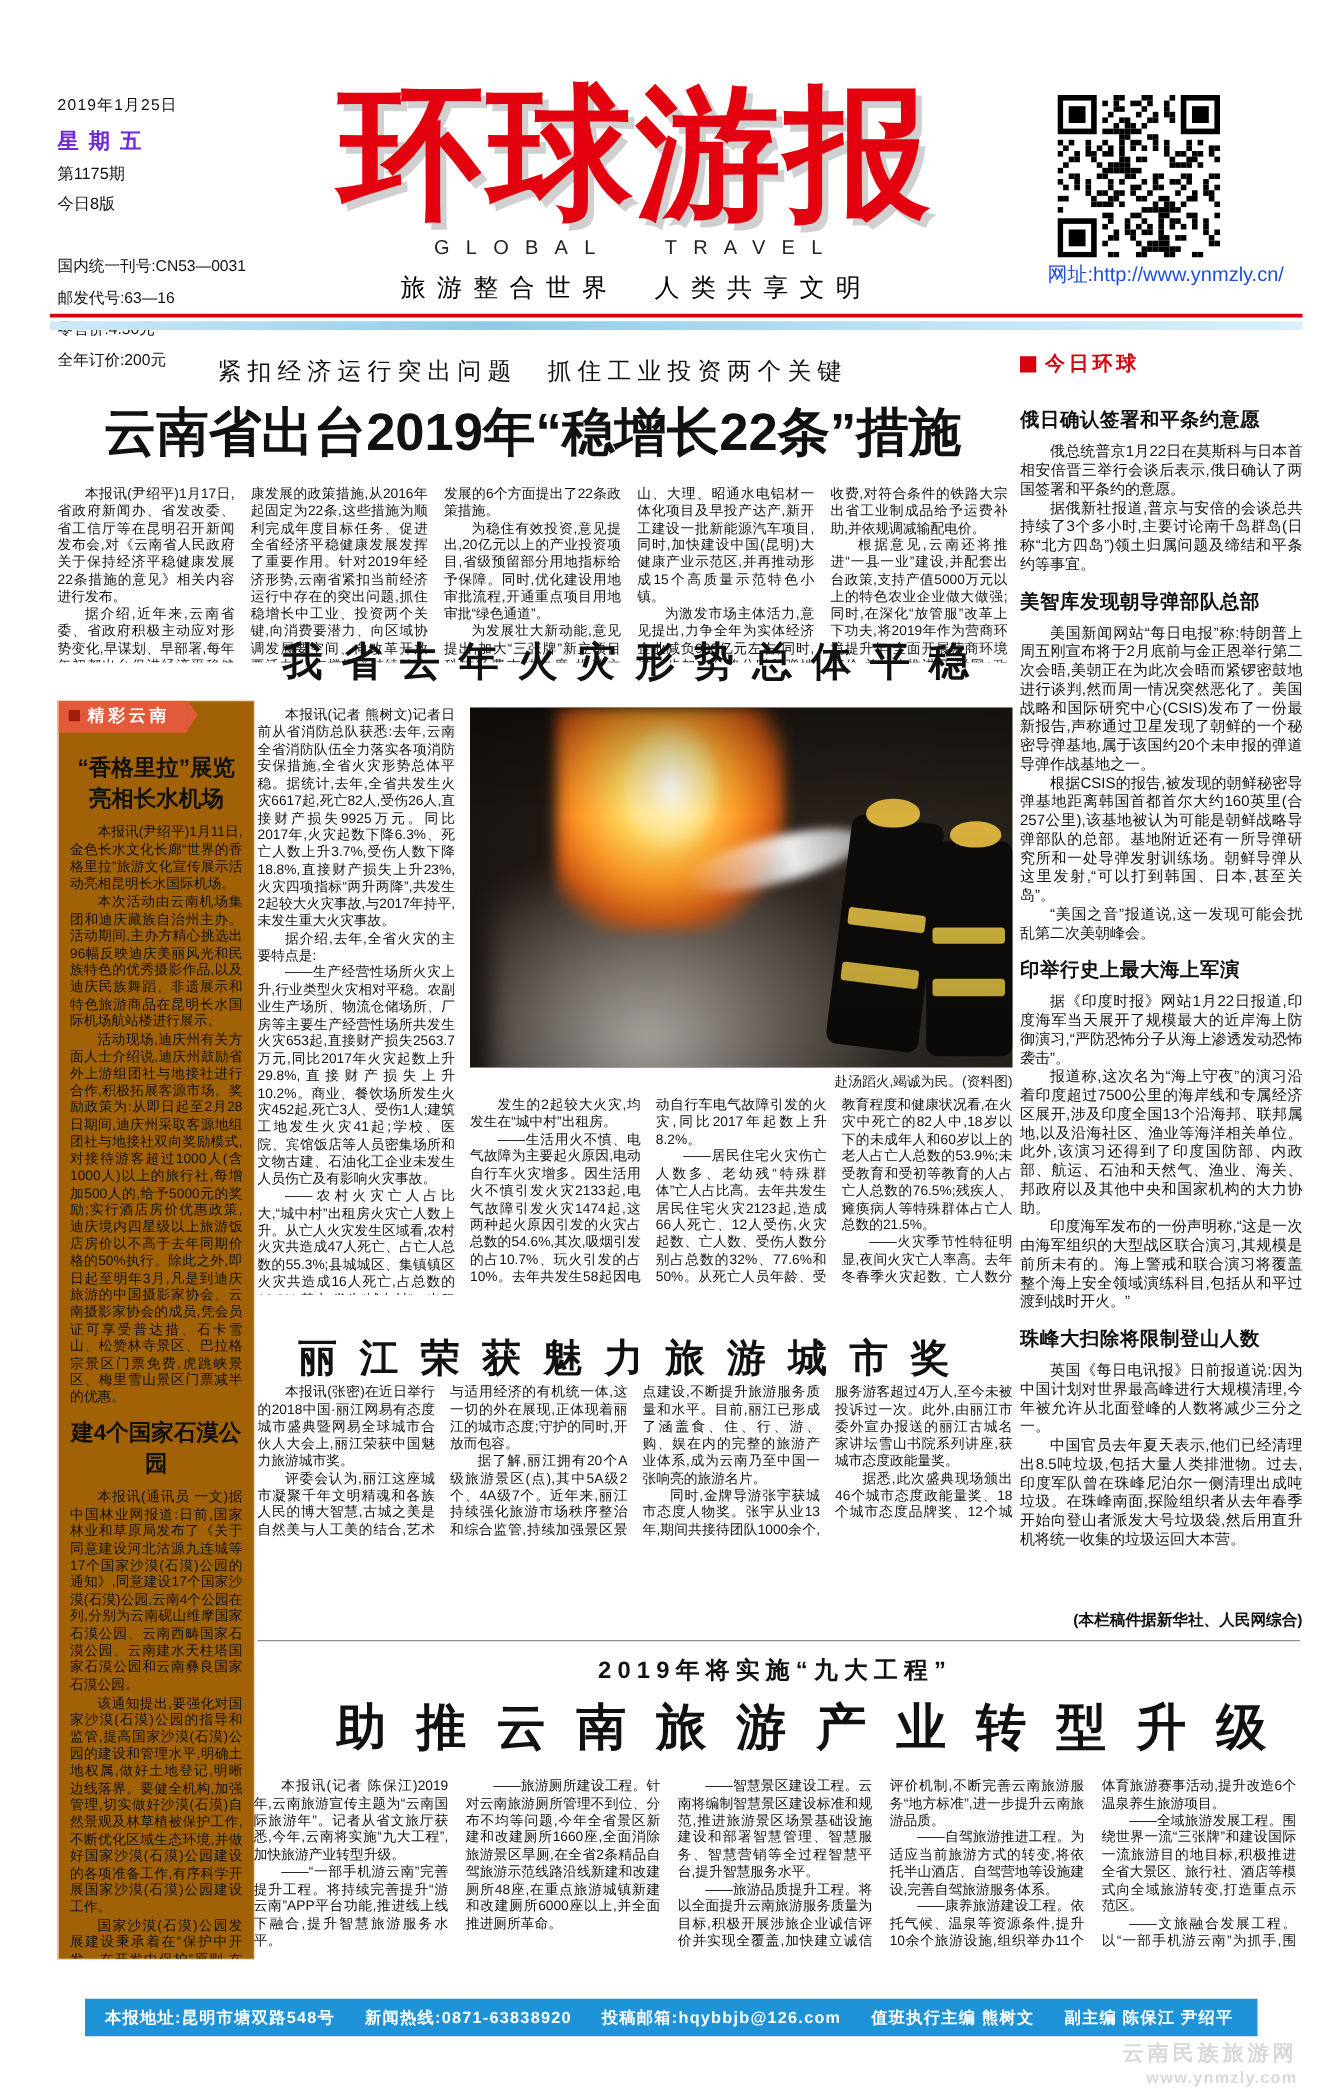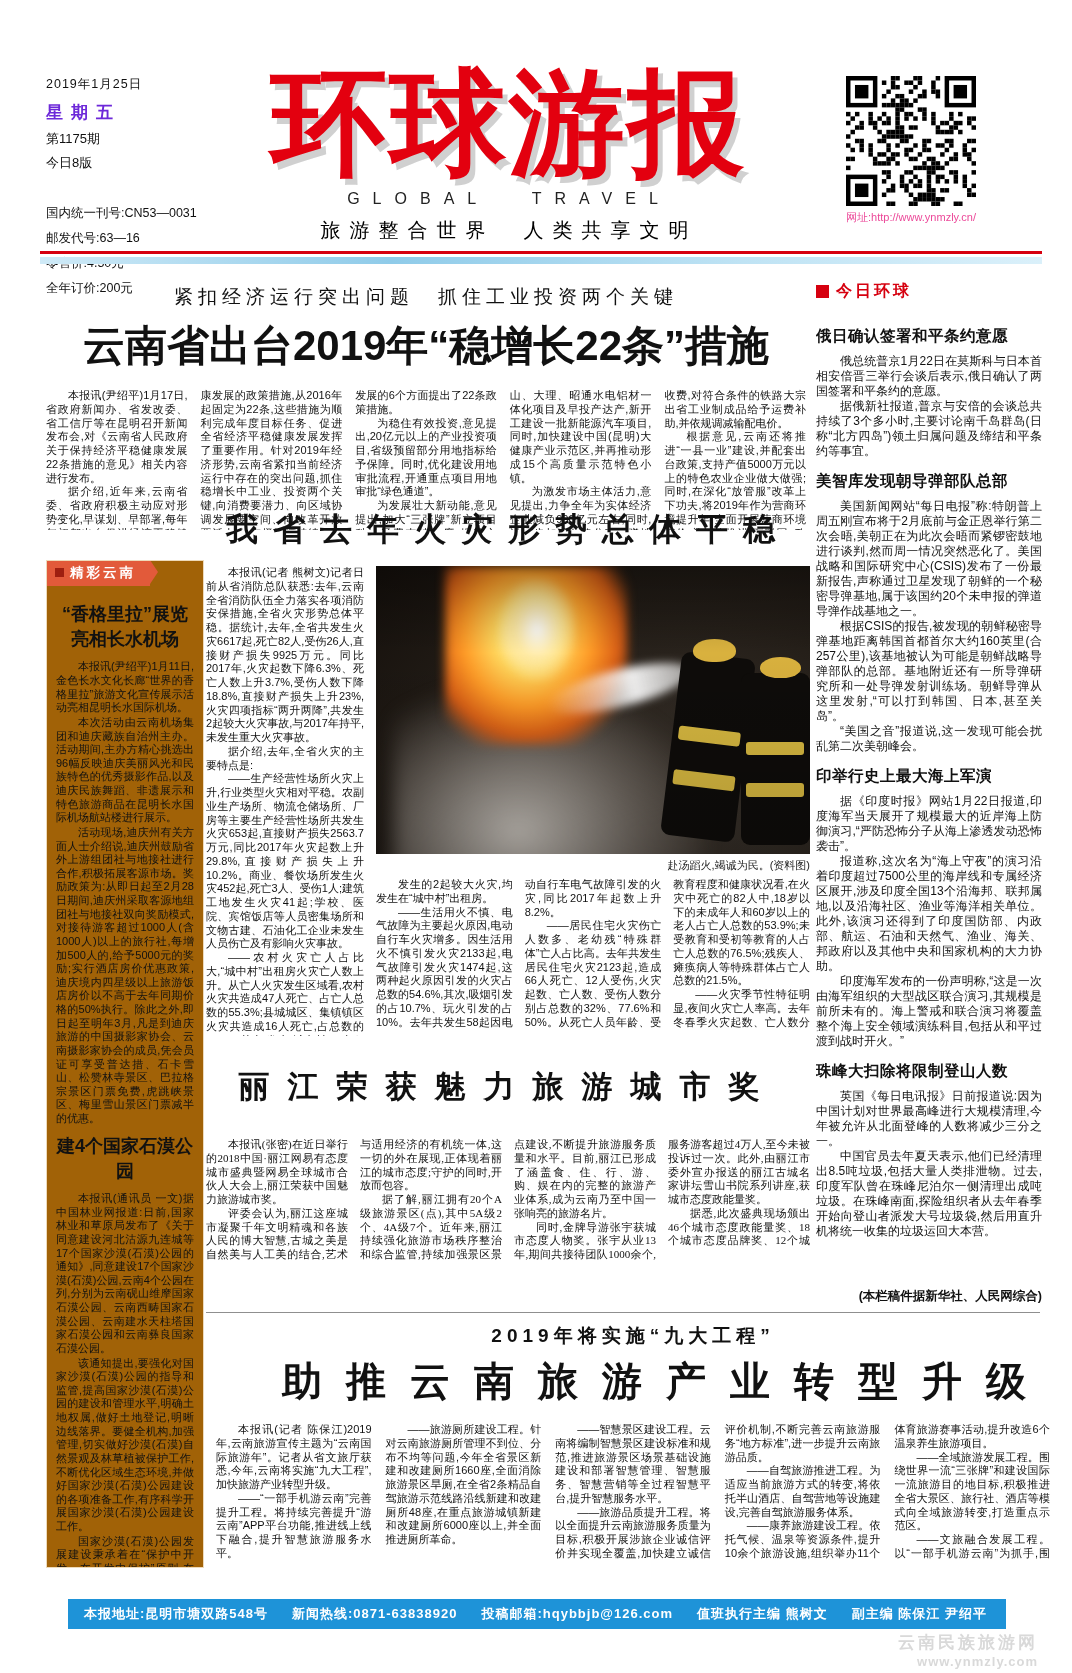--- a/index.html
+++ b/index.html
@@ -11,21 +11,21 @@
   .m-week{color:#6d28d9;font-weight:bold;font-size:17px;letter-spacing:8px;margin:5px 0 3px;}
   .m-issue,.m-pages{font-size:13px;margin:3px 0;}
   .m-block2{margin-top:27px;line-height:2.0;font-size:12.5px;}
   .mast-title{position:absolute;left:244px;top:60px;width:530px;text-align:center;}
   .title-cn{font-family:"Liberation Serif","DejaVu Serif",serif;font-weight:900;font-size:116px;line-height:1.12;
             color:#e3000f;text-shadow:5px 6px 0 rgba(170,170,170,.55);letter-spacing:3px;white-space:nowrap;}
   .title-en{margin-top:0px;font-size:16px;letter-spacing:13px;color:#222;word-spacing:26px;}
   .title-slogan{margin-top:9px;font-size:20px;letter-spacing:9px;color:#000;}
   .qr-wrap{position:absolute;left:838px;top:76px;width:146px;text-align:center;}
   .qr{width:130px;height:130px;margin:0 auto;display:block;background:#fff;}
-  .qr-caption{font-size:11px;margin-top:4px;white-space:nowrap;color:#ec4899;}
+  .qr-caption{font-size:16px;margin-top:4px;white-space:nowrap;color:#1d4ed8;}
   .redline{position:absolute;left:40px;right:30px;top:251px;height:3px;background:#d6000f;}
   .band{position:absolute;left:40px;right:30px;top:257px;height:7px;
         background:linear-gradient(90deg,#cfeaf7 0%,#8fcbe9 35%,#bfe3f4 70%,#daf0fa 100%);}
   
   p.body{margin:0;text-indent:2em;text-align:justify;}
   
   .topstory{position:absolute;left:46px;top:284px;width:760px;height:246px;overflow:hidden;}
   .kicker{text-align:center;font-weight:normal;font-size:19px;letter-spacing:5px;white-space:nowrap;}
   .headline-xl{text-align:center;font-weight:900;font-size:42px;letter-spacing:0px;margin-top:8px;white-space:nowrap;}
   .topstory-cols{margin-top:15px;column-count:5;column-gap:13px;height:152px;font-size:11px;line-height:1.25;}
@@ -72,24 +72,24 @@
   .ff1{right:15%;top:31%;width:17%;height:64%;transform:rotate(7deg);}
   .ff2{right:0%;top:37%;width:16%;height:60%;}
   .helmet{position:absolute;background:#d9b13e;border-radius:50% 50% 45% 45%;}
   .hm1{right:17%;top:25.5%;width:10%;height:8%;}
   .hm2{right:2%;top:31.5%;width:9.5%;height:7.5%;}
   .photo-caption{text-align:right;font-size:11px;margin:4px 0 5px;color:#222;}
   .fire-flow{column-count:3;column-gap:12px;height:156px;overflow:hidden;}
   
   .lijiang{position:absolute;left:206px;top:1066px;width:604px;}
   .lj-headline{text-align:center;font-weight:900;font-size:31px;letter-spacing:18px;white-space:nowrap;}
-  .lj-cols{margin-top:30px;column-count:4;column-gap:12px;height:132px;overflow:hidden;font-family:Liberation Serif, serif;}
+  .lj-cols{margin-top:0;column-count:4;column-gap:12px;height:132px;overflow:hidden;}
   .divider{position:absolute;left:206px;top:1312px;width:834px;height:1px;background:#8f8f8f;}
   
-  .nine{position:absolute;left:216px;top:1323px;width:834px;}
+  .nine{position:absolute;left:203px;top:1323px;width:834px;}
   .nine-kicker{text-align:center;font-weight:bold;font-size:19px;letter-spacing:5px;white-space:nowrap;}
   .nine-headline{text-align:right;font-weight:900;font-size:40px;letter-spacing:24px;white-space:nowrap;margin-top:5px;}
   .nine-cols{margin-top:14px;column-count:5;column-gap:14px;height:150px;overflow:hidden;}
   
   .footer{position:absolute;left:68px;right:66px;top:1599px;height:30px;background:#1e93d8;display:flex;
           align-items:center;gap:24px;padding:0 16px;color:#fff;font-weight:bold;font-size:13px;
           white-space:nowrap;overflow:hidden;box-sizing:border-box;}
   .footer span{letter-spacing:1px;}
   .watermark{position:absolute;right:34px;top:1632px;text-align:right;color:#d9d9d9;font-weight:bold;line-height:1.3;}
   .wm1{font-size:17px;letter-spacing:3px;}

